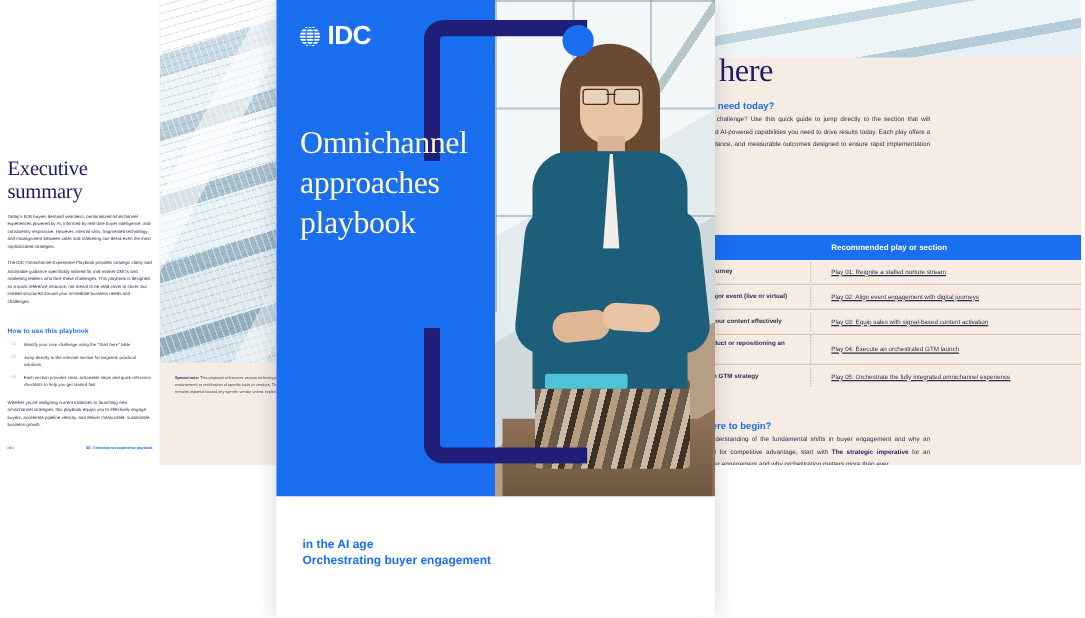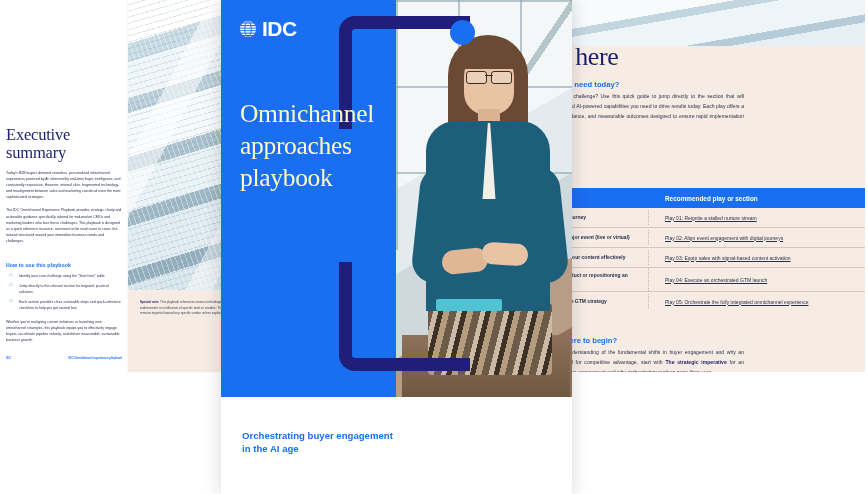--- a/index.html
+++ b/index.html
@@ -378,18 +378,18 @@
       </div>
 
       <div class="cv-title">
         <div>Omnichannel</div>
         <div>approaches</div>
         <div>playbook</div>
       </div>
     </div>
 
     <div class="cv-bottom">
+      <div>in the AI age</div>
       <div>Orchestrating buyer engagement</div>
-      <div>in the AI age</div>
     </div>
   </div>
 
 </div>
 
 </body></html>

